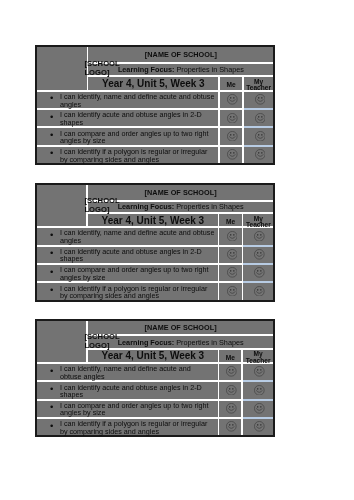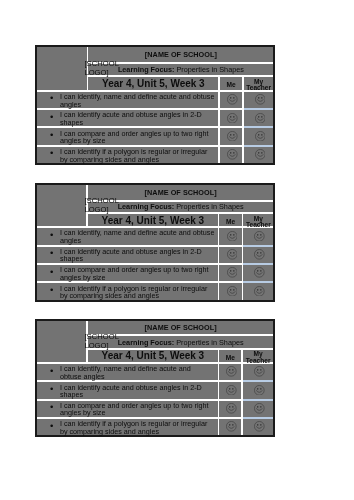--- a/index.html
+++ b/index.html
@@ -11,21 +11,21 @@
          border:2px solid #1a1a1a;box-sizing:border-box;background:#b8cce4;}
 
   table.grid{border-collapse:collapse;width:100%;table-layout:fixed;}
   table.grid td{padding:0;vertical-align:middle;border:0;}
 
   .c-dark{background:#737373;}
   .c-light{background:#737373;}
   .hsep{height:2px;background:#ffffff;}
   .vsep{background:#ffffff;}
 
-  .logo{font-weight:normal;font-size:7.6px;text-align:center;line-height:8.8px;
+  .logo{font-weight:bold;font-size:7.6px;text-align:center;line-height:8.8px;
         color:#0d0d0d;letter-spacing:0.05px;padding-left:47px;}
   .schoolname{font-weight:bold;font-size:7.25px;text-align:center;color:#0d0d0d;letter-spacing:0.05px;}
   .focusline{font-size:7.27px;text-align:center;color:#0d0d0d;}
   .focusline .lbl{font-weight:bold;}
   .yearrow{font-weight:bold;font-size:10px;text-align:center;color:#0d0d0d;}
   .minihead{font-weight:bold;font-size:6.6px;text-align:center;line-height:6.2px;color:#0d0d0d;position:relative;top:1.8px;}
 
   .objcell{position:relative;}
   .obj{font-size:7.2px;color:#0d0d0d;line-height:7.62px;
        padding:1.1px 2.5px 0px 22.5px;position:relative;}

